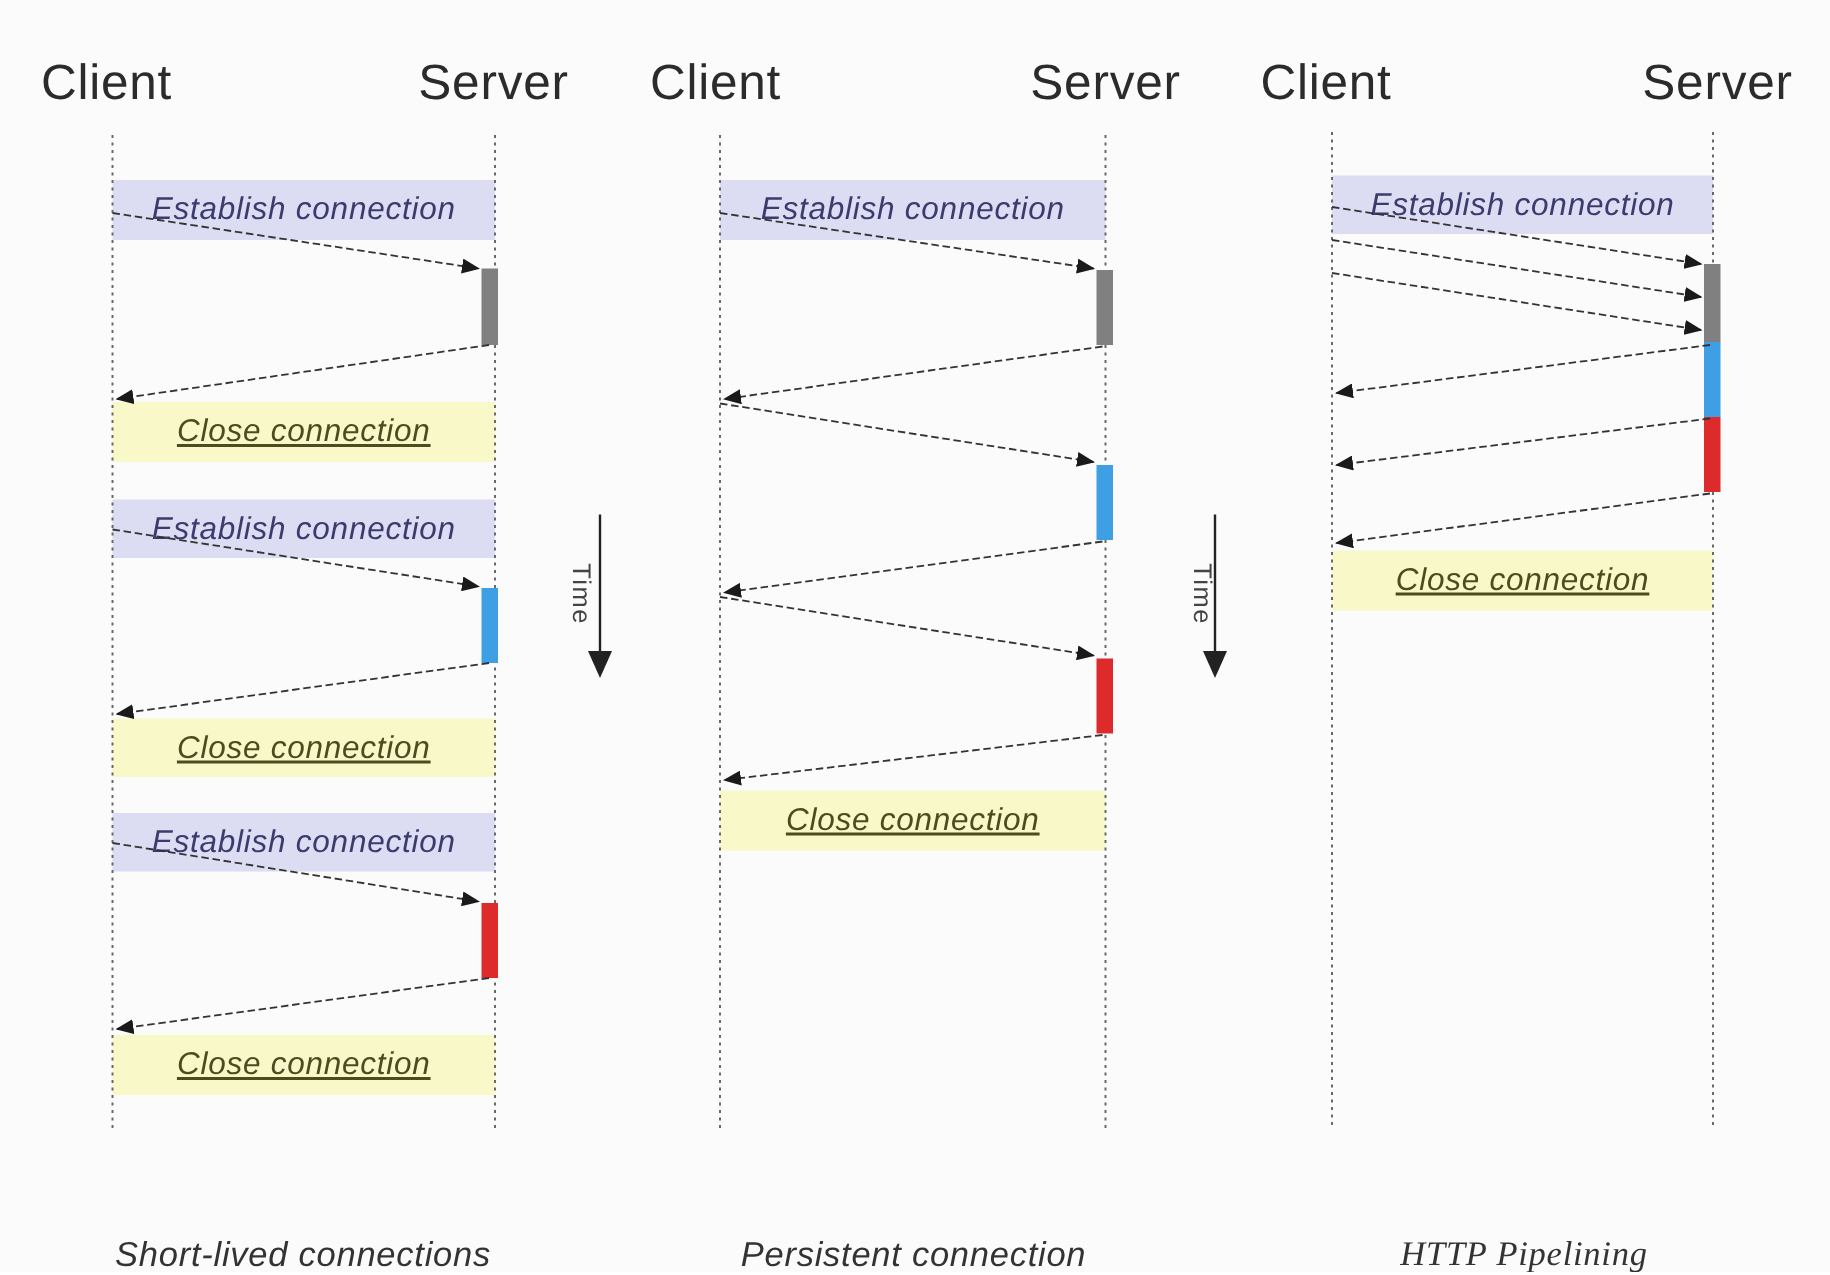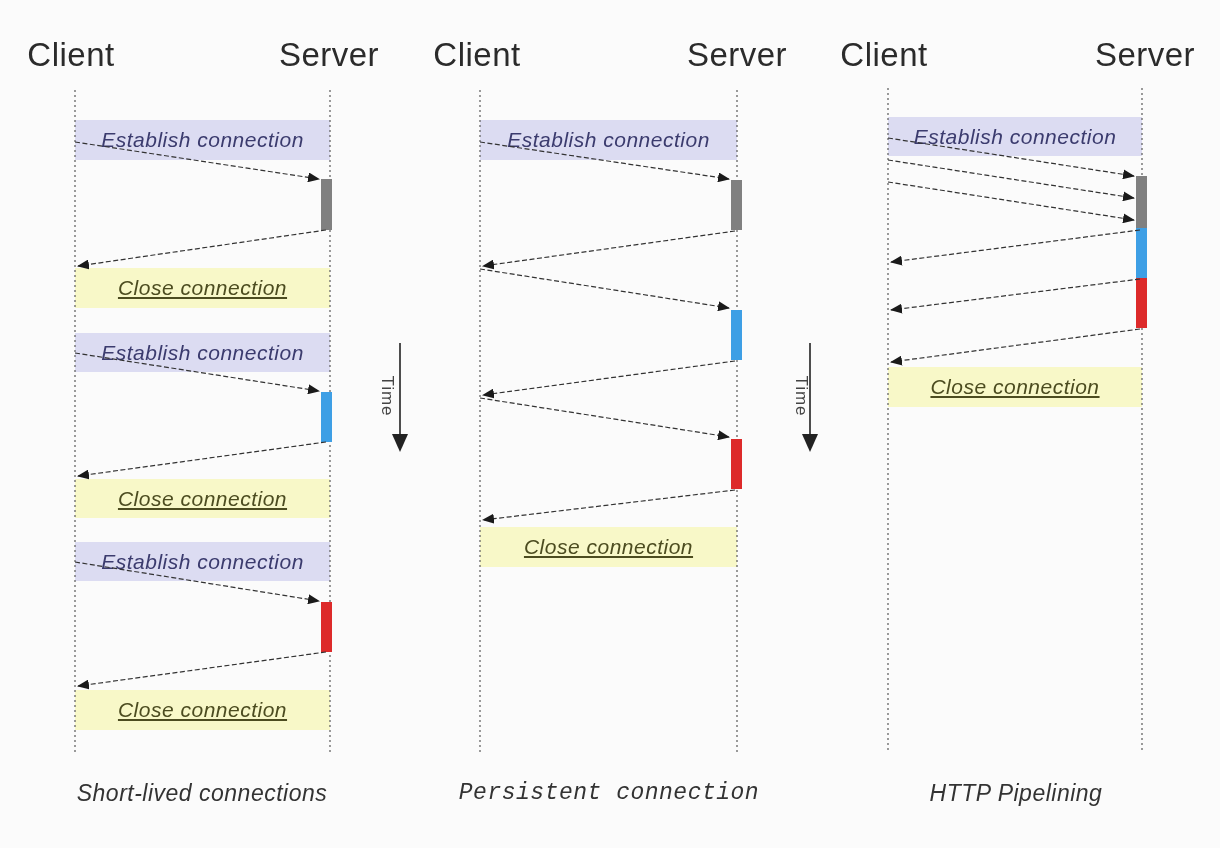--- a/index.html
+++ b/index.html
@@ -14,21 +14,21 @@
   body{font-family:"Liberation Sans", sans-serif; background:#fff;}
   .stage{position:relative;width:1220px;height:848px;background:var(--background);overflow:hidden;}
   .stage svg{position:absolute;left:0;top:0;width:1220px;height:850px;z-index:2;pointer-events:none;}
   .col-header{position:absolute;z-index:1;font-size:33px;color:var(--header-text);
     transform:translateX(-50%);white-space:nowrap;letter-spacing:.5px;}
   .band{position:absolute;z-index:1;display:flex;align-items:center;justify-content:center;
     font-style:italic;font-size:21px;letter-spacing:.5px;white-space:nowrap;}
   .band.establish{background:var(--establish-band-bg);color:var(--establish-band-text);margin-top:20px;}
   .band.close{background:var(--close-band-bg);color:var(--close-band-text);text-decoration:underline;}
   .caption{position:absolute;z-index:1;font-style:italic;font-size:23px;color:var(--caption-text);
-    transform:translateX(-50%);white-space:nowrap;letter-spacing:.5px;}
+    transform:translateX(-50%);white-space:nowrap;letter-spacing:.5px;margin-top:43px;}
   .watermark{position:absolute;z-index:3;right:24px;top:806px;font-size:21px;
     color:var(--watermark-text);letter-spacing:1px;white-space:nowrap;}
   .lifeline{stroke:var(--lifeline);stroke-width:1.3;stroke-dasharray:2 3;fill:none;}
   .msg{stroke:var(--arrow-line);stroke-width:1.2;stroke-dasharray:5 2.5;fill:none;marker-end:url(#ah);}
   .proc-gray{fill:var(--processing-gray);}
   .proc-blue{fill:var(--processing-blue);}
   .proc-red{fill:var(--processing-red);}
   .time-line{stroke:#222;stroke-width:1.6;fill:none;}
   .time-head{fill:#222;}
   .time-label{font-family:"Liberation Sans", sans-serif;font-size:17px;fill:var(--time-text);letter-spacing:1px;}
@@ -52,22 +52,22 @@
   <div class="band establish" style="left:75px;top:522px;width:255px;height:39px;">Establish connection</div>
   <div class="band close" style="left:75px;top:690px;width:255px;height:40px;">Close connection</div>
 
   <div class="band establish" style="left:480px;top:100px;width:257px;height:40px;">Establish connection</div>
   <div class="band close" style="left:480px;top:527px;width:257px;height:40px;">Close connection</div>
 
   <div class="band establish" style="left:888px;top:97px;width:254px;height:39px;">Establish connection</div>
   <div class="band close" style="left:888px;top:367px;width:254px;height:40px;">Close connection</div>
 
   <div class="caption" style="left:202px;top:780px;">Short-lived connections</div>
-  <div class="caption" style="left:609px;top:780px;font-family:Liberation Mono, monospace;">Persistent connection</div>
-  <div class="caption" style="left:1016px;top:780px;">HTTP Pipelining</div>
+  <div class="caption" style="left:609px;top:780px;">Persistent connection</div>
+  <div class="caption" style="left:1016px;top:780px;font-family:Liberation Serif, serif;">HTTP Pipelining</div>
 
 
   <svg viewBox="0 0 1220 850">
     <defs>
       <marker id="ah" markerUnits="userSpaceOnUse" markerWidth="13" markerHeight="10" refX="11" refY="5" orient="auto">
         <path d="M0,0 L12,5 L0,10 z" fill="#1a1a1a"></path>
       </marker>
     </defs>
 
     <g>

